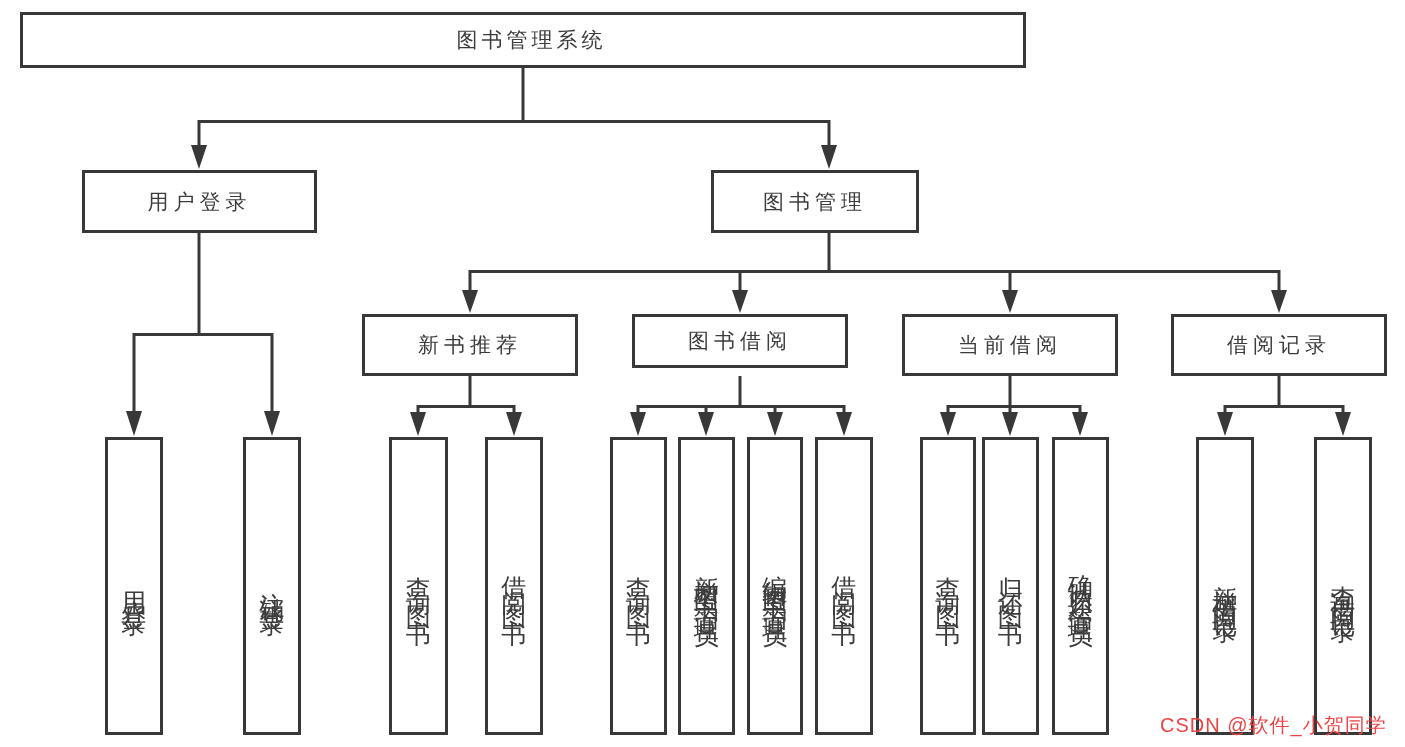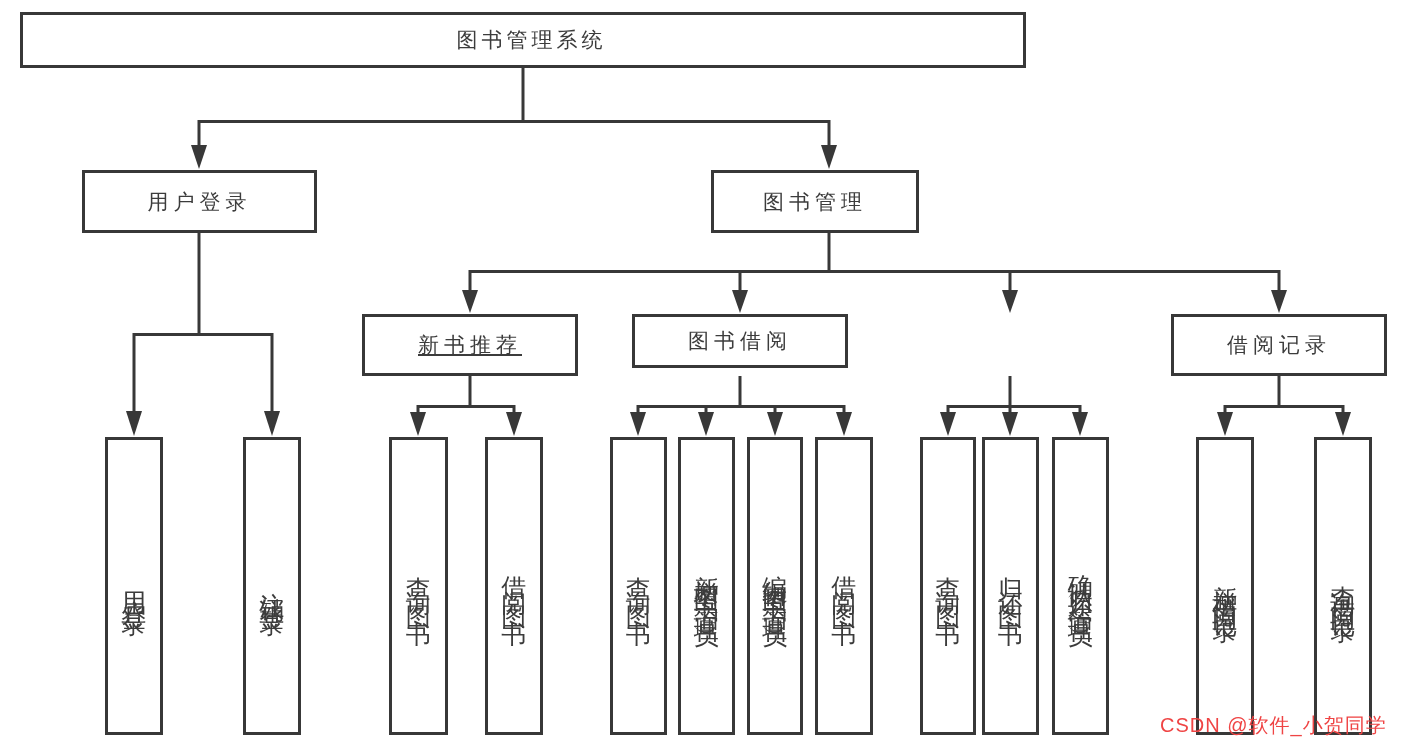--- a/index.html
+++ b/index.html
@@ -42,21 +42,21 @@
     color: #3c3c3c;
   }
   .hnode {
     font-size: 21px;
     letter-spacing: 5px;
     white-space: nowrap;
   }
   #n-root   { left: 20px;  top: 12px;  width: 1006px; height: 56px; letter-spacing: 4px; padding-left: 17px; }
   #n-l2-0   { left: 82px;  top: 170px; width: 235px;  height: 63px; }
   #n-l2-1   { left: 711px; top: 170px; width: 208px;  height: 63px; }
-  #n-l3-0   { left: 362px; top: 314px; width: 216px;  height: 62px; text-decoration: underline; }
+  #n-l3-0   { left: 362px; top: 314px; width: 216px;  height: 62px; }
   #n-l3-1   { left: 632px; top: 314px; width: 216px;  height: 54px; }
   #n-l3-2   { left: 902px; top: 314px; width: 216px;  height: 62px; }
   #n-l3-3   { left: 1171px;top: 314px; width: 216px;  height: 62px; }
   .leaf { top: 437px; height: 298px; }
   #leaf-g1a { left: 105px;  width: 58px; }
   #leaf-g1b { left: 243px;  width: 58px; }
   #leaf-g2a { left: 389px;  width: 59px; }
   #leaf-g2b { left: 485px;  width: 58px; }
   #leaf-g3a { left: 610px;  width: 57px; }
   #leaf-g3b { left: 678px;  width: 57px; }
@@ -147,20 +147,21 @@
     </g>
   </svg>
 
   <div class="node hnode" id="n-root">图书管理系统</div>
 
   <div class="node hnode" id="n-l2-0">用户登录</div>
   <div class="node hnode" id="n-l2-1">图书管理</div>
 
   <div class="node hnode" id="n-l3-0">新书推荐</div>
   <div class="node hnode" id="n-l3-1">图书借阅</div>
+  <div class="node hnode" id="n-l3-2">当前借阅</div>
   <div class="node hnode" id="n-l3-3">借阅记录</div>
 
   <div class="node leaf ls-med" id="leaf-g1a">
     <span class="vtext">用户登录</span>
   </div>
   <div class="node leaf ls-med" id="leaf-g1b">
     <span class="vtext">注销登录</span>
   </div>
 
   <div class="node leaf ls-wide" id="leaf-g2a">

